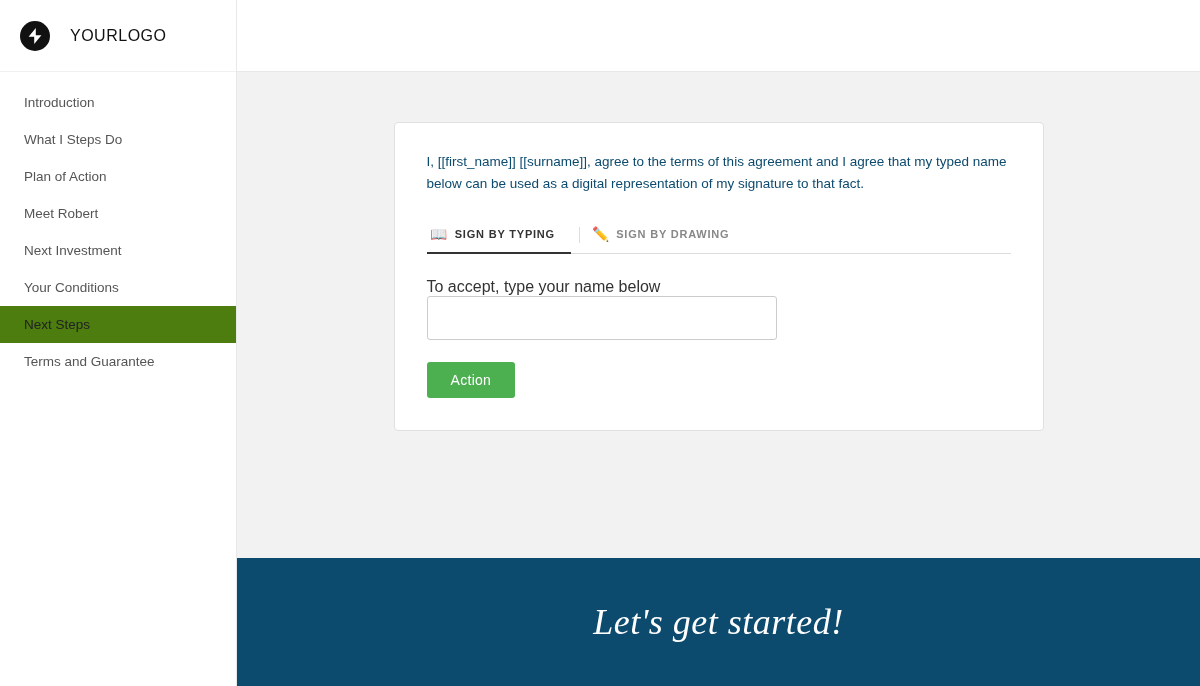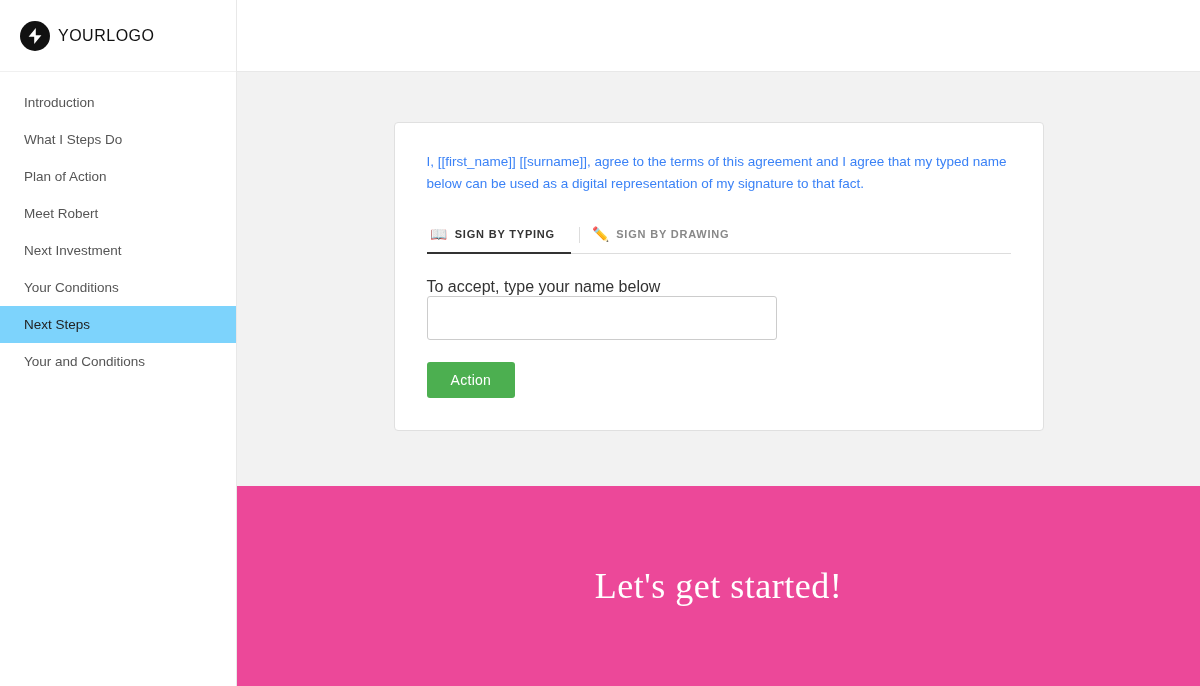--- a/index.html
+++ b/index.html
@@ -21,21 +21,21 @@
       display: flex;
       flex-direction: column;
       border-right: 1px solid #e8e8e8;
       height: 686px;
     }
 
     .logo-area {
       padding: 16px 20px;
       display: flex;
       align-items: center;
-      gap: 8px;
+      gap: 20px;
       height: 72px;
       border-bottom: 1px solid #f0f0f0;
     }
 
     .logo-icon {
       width: 30px;
       height: 30px;
       background: #111;
       border-radius: 50%;
       display: flex;
@@ -70,21 +70,21 @@
 
     .nav-item {
       padding: 11px 24px;
       font-size: 13.5px;
       color: #555;
       cursor: pointer;
       transition: background 0.15s;
     }
 
     .nav-item.active {
-      background: #7dd3fc;
+      background: #4d7c0f;
       color: #222;
       font-weight: 500;
     }
 
     
     .main {
       flex: 1;
       display: flex;
       flex-direction: column;
       height: 686px;
@@ -113,21 +113,21 @@
       background: #ffffff;
       border: 1px solid #e0e0e0;
       border-radius: 4px;
       width: 100%;
       max-width: 650px;
       padding: 28px 32px 32px 32px;
     }
 
     .agreement-text {
       font-size: 13.5px;
-      color: #3b82f6;
+      color: #0c4a6e;
       line-height: 1.6;
       margin-bottom: 22px;
     }
 
     
     .sign-tabs {
       display: flex;
       align-items: center;
       border-bottom: 1px solid #ddd;
       margin-bottom: 24px;
@@ -192,26 +192,27 @@
       border-radius: 3px;
       padding: 10px 24px;
       font-size: 14px;
       font-weight: 500;
       cursor: pointer;
       letter-spacing: 0.3px;
     }
 
     
     .bottom-banner {
-      background: #ec4899;
-      height: 200px;
+      background: #0c4a6e;
+      height: 128px;
       display: flex;
       align-items: center;
       justify-content: center;
       flex-shrink: 0;
+      font-style: italic;
     }
 
     .banner-text {
       font-size: 36px;
       font-family: Georgia, 'Times New Roman', serif;
       color: #fff;
       font-weight: 400;
       letter-spacing: 0.5px;
     }
   </style>
@@ -231,21 +232,21 @@
   </div>
 
   <ul class="nav-items">
     <li class="nav-item">Introduction</li>
     <li class="nav-item">What I Steps Do</li>
     <li class="nav-item">Plan of Action</li>
     <li class="nav-item">Meet Robert</li>
     <li class="nav-item">Next Investment</li>
     <li class="nav-item">Your Conditions</li>
     <li class="nav-item active">Next Steps</li>
-    <li class="nav-item">Your and Conditions</li>
+    <li class="nav-item">Terms and Guarantee</li>
   </ul>
 </aside>
 
 <main class="main">
   <div class="top-strip"></div>
 
   <div class="content-area">
     <div class="signature-card">
       <p class="agreement-text">I, [[first_name]] [[surname]], agree to the terms of this agreement and I agree that my typed name below can be used as a digital representation of my signature to that fact.</p>
 

